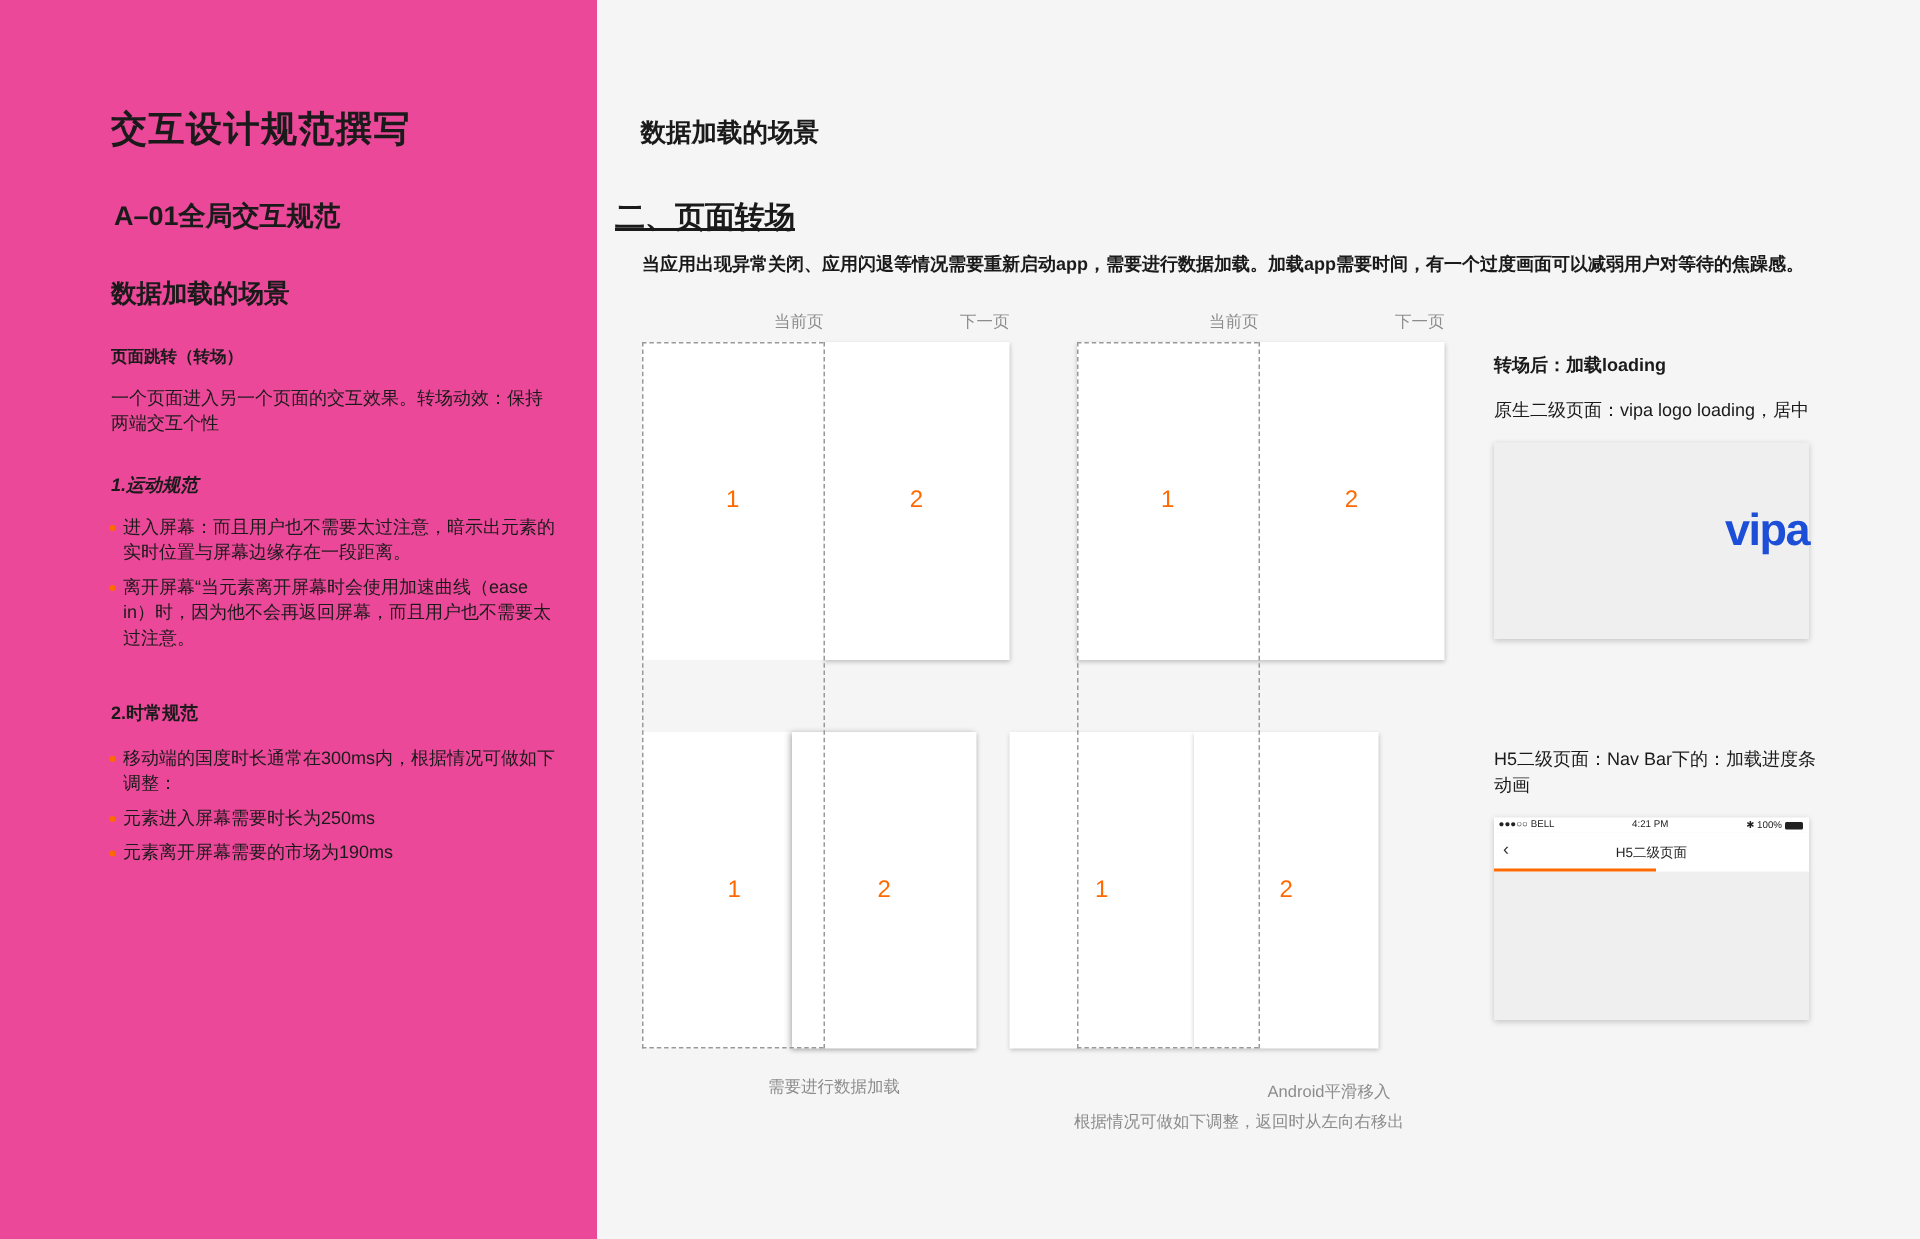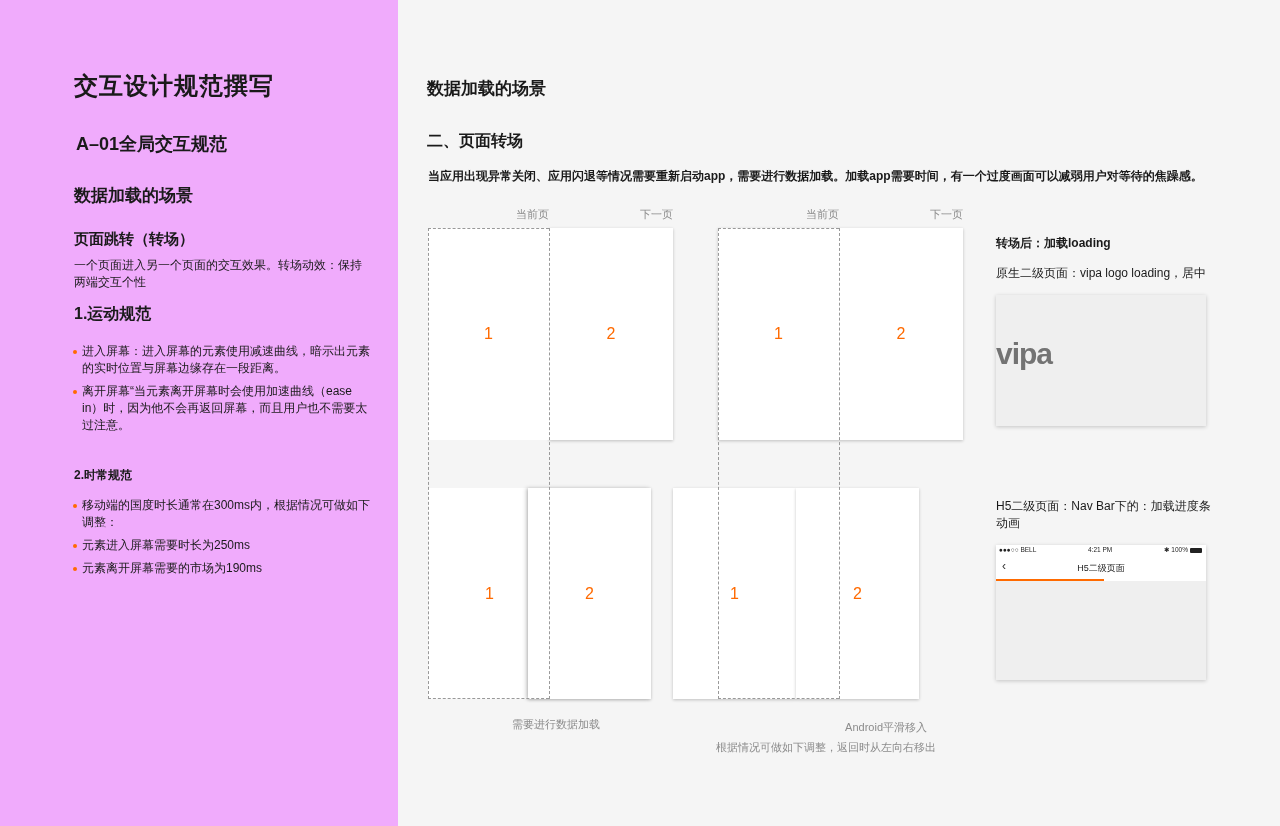--- a/index.html
+++ b/index.html
@@ -1,82 +1,82 @@
 <!DOCTYPE html>
 <html><head>
 <meta charset="utf-8">
 <style>
   * { margin: 0; padding: 0; box-sizing: border-box; }
   html, body { width: 1280px; height: 826px; overflow: hidden; }
   body { font-family: "Liberation Sans", "DejaVu Sans", sans-serif; color: #1a1a1a; background: #fff; position: relative; }
 
-  .left { position: absolute; left: 0; top: 0; width: 398px; height: 826px; background: #f0abfc; }
+  .left { position: absolute; left: 0; top: 0; width: 398px; height: 826px; background: #ec4899; }
   .right { position: absolute; left: 398px; top: 0; width: 882px; height: 826px; background: #f5f5f5; }
 
   .abs { position: absolute; }
 
   .h1 { font-size: 24px; font-weight: bold; color: #1a1a1a; letter-spacing: 1px; }
   .h2 { font-size: 18px; font-weight: bold; color: #1a1a1a; }
   .h3 { font-size: 17px; font-weight: bold; color: #1a1a1a; }
-  .h4 { font-size: 15px; font-weight: bold; color: #1a1a1a; }
+  .h4 { font-size: 11px; font-weight: bold; color: #1a1a1a; }
   .p { font-size: 12px; line-height: 17px; color: #1a1a1a; }
 
   .bullets { list-style: none; }
   .bullets li { position: relative; padding-left: 9px; font-size: 12px; line-height: 17px; color: #1a1a1a; margin-bottom: 6px; }
   .bullets li::before { content: ""; position: absolute; left: 0; top: 7px; width: 4px; height: 4px; border-radius: 50%; background: #ff6a00; }
 
   .caption { font-size: 11px; color: #8c8c8c; }
   .caption-center { text-align: right; }
 
   .page { position: absolute; background: #ffffff; box-shadow: 0 1px 3px rgba(0,0,0,0.22); }
   .page-num { position: absolute; width: 100%; top: 50%; transform: translateY(-50%); text-align: center; font-size: 16px; color: #ff6a00; }
 
   .dash-v { position: absolute; width: 0; border-left: 1px dashed #999; }
   .dash-h { position: absolute; height: 0; border-top: 1px dashed #999; }
 
   .card { position: absolute; background: #efefef; box-shadow: 0 1px 4px rgba(0,0,0,0.2); }
 
-  .vipa { position: absolute; left: 0; right: 0; top: 42px; text-align: left; font-size: 30px; font-weight: bold; color: #737373; letter-spacing: -1px; }
+  .vipa { position: absolute; left: 0; right: 0; top: 42px; text-align: right; font-size: 30px; font-weight: bold; color: #1d4ed8; letter-spacing: -1px; }
 
   .phone-status { position: absolute; left: 0; top: 0; width: 100%; height: 10px; background: #fff; font-size: 6.5px; color: #222; }
   .phone-status span { position: absolute; top: 1px; }
   .phone-nav { position: absolute; left: 0; top: 10px; width: 100%; height: 26px; background: #fff; }
   .phone-title { position: absolute; left: 0; right: 0; top: 7px; text-align: center; font-size: 9px; color: #222; }
   .phone-back { position: absolute; left: 6px; top: 4px; font-size: 12px; color: #333; }
   .phone-progress { position: absolute; left: 0; top: 34px; width: 108px; height: 2px; background: #ff6a00; }
   .battery { display: inline-block; width: 12px; height: 5px; background: #222; border-radius: 1px; vertical-align: middle; margin-left: 2px; }
 </style>
 </head>
 <body>
 
 <div class="left">
   <div class="abs h1" style="left:74px; top:70px;">交互设计规范撰写</div>
   <div class="abs h2" style="left:76px; top:132px;">A–01全局交互规范</div>
   <div class="abs h3" style="left:74px; top:184px;">数据加载的场景</div>
   <div class="abs h4" style="left:74px; top:230px;">页面跳转（转场）</div>
   <div class="abs p" style="left:74px; top:257px; width:290px;">一个页面进入另一个页面的交互效果。转场动效：保持两端交互个性</div>
 
-  <div class="abs h4" style="left:74px; top:304px; font-size:16px;">1.运动规范</div>
+  <div class="abs h4" style="left:74px; top:315px; font-size:12px;font-style:italic;">1.运动规范</div>
   <ul class="abs bullets" style="left:73px; top:343px; width:298px;">
-    <li>进入屏幕：进入屏幕的元素使用减速曲线，暗示出元素的实时位置与屏幕边缘存在一段距离。</li>
+    <li>进入屏幕：而且用户也不需要太过注意，暗示出元素的实时位置与屏幕边缘存在一段距离。</li>
     <li>离开屏幕“当元素离开屏幕时会使用加速曲线（ease in）时，因为他不会再返回屏幕，而且用户也不需要太过注意。</li>
   </ul>
 
   <div class="abs h4" style="left:74px; top:467px; font-size:12px;">2.时常规范</div>
   <ul class="abs bullets" style="left:73px; top:497px; width:298px;">
     <li>移动端的国度时长通常在300ms内，根据情况可做如下调整：</li>
     <li>元素进入屏幕需要时长为250ms</li>
     <li>元素离开屏幕需要的市场为190ms</li>
   </ul>
 </div>
 
 <div class="right"></div>
 
 <div class="abs h3" style="left:427px; top:77px;">数据加载的场景</div>
-<div class="abs h3" style="left:427px; top:131px; font-size:16px;">二、页面转场</div>
+<div class="abs h3" style="left:410px; top:131px; font-size:20px;text-decoration:underline;">二、页面转场</div>
 <div class="abs p" style="left:428px; top:168px; width:800px;font-weight:bold;">当应用出现异常关闭、应用闪退等情况需要重新启动app，需要进行数据加载。加载app需要时间，有一个过度画面可以减弱用户对等待的焦躁感。</div>
 
 <div class="abs caption caption-center" style="left:428px; top:207px; width:121px;">当前页</div>
 <div class="abs caption caption-center" style="left:552px; top:207px; width:121px;">下一页</div>
 
 <div class="page" style="left:549px; top:228px; width:124px; height:212px;">
   <div class="page-num">2</div>
 </div>
 <div class="page" style="left:428px; top:228px; width:121px; height:212px; box-shadow:none; background:#fff;">
   <div class="page-num">1</div>

